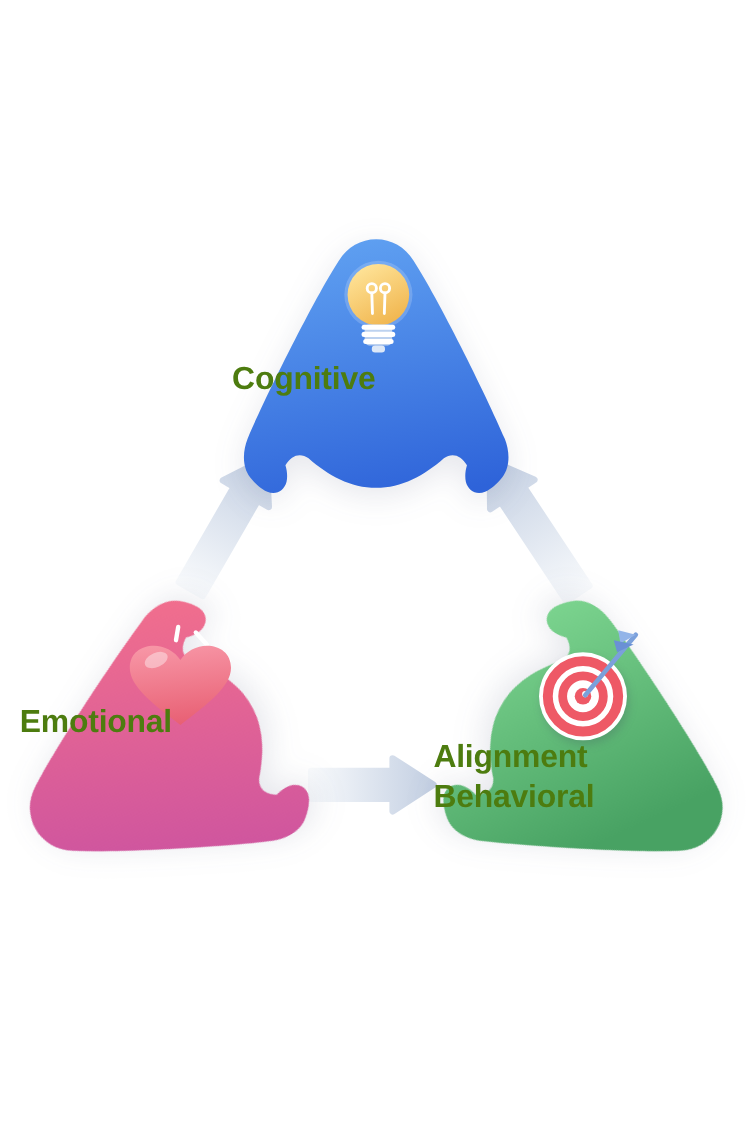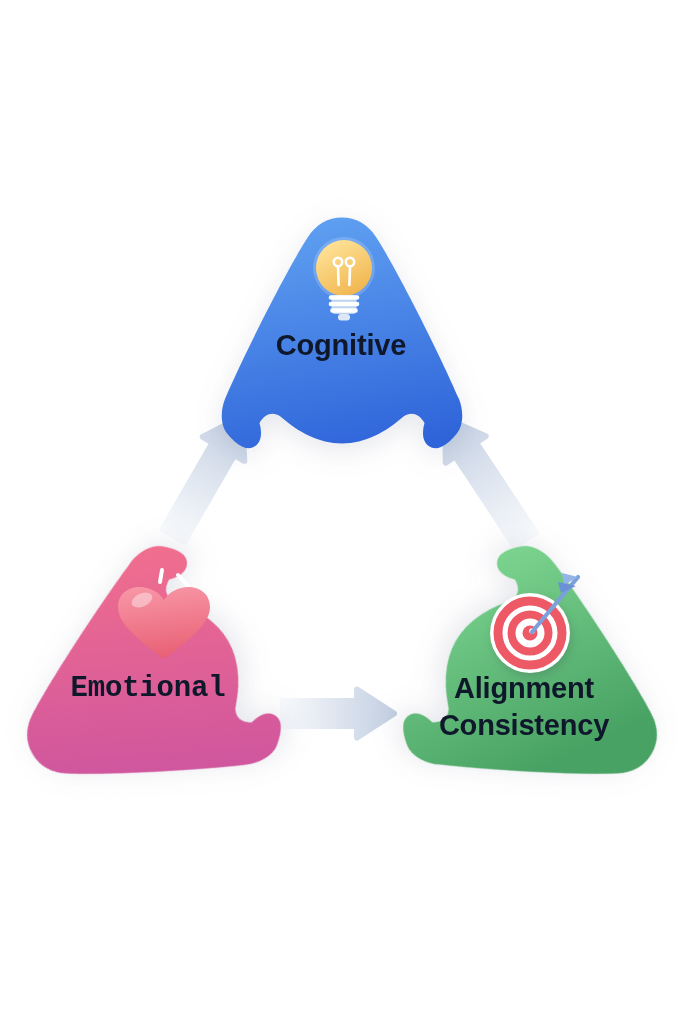--- a/index.html
+++ b/index.html
@@ -2,21 +2,21 @@
 <html><head>
 <meta charset="utf-8">
 <style>
   html,body{margin:0;padding:0;background:#ffffff;}
   #canvas{position:relative;width:683px;height:1024px;background:#ffffff;overflow:hidden;
           font-family:"Liberation Sans","DejaVu Sans",sans-serif;}
   svg{overflow:visible;display:block;}
   .layer{position:absolute;left:0;top:0;}
   .shape{filter:drop-shadow(0 7px 14px rgba(60,70,110,.13));}
   .arrowpath{stroke-width:6;stroke-linejoin:round;stroke-linecap:round;}
-  .node-label{position:absolute;width:260px;text-align:center;color:#0f172a;
+  .node-label{position:absolute;width:260px;text-align:left;color:#4d7c0f;
               font-weight:bold;font-size:29px;line-height:37px;letter-spacing:-0.2px;}
   .icon{position:absolute;}
 </style>
 </head>
 <body>
 
 <div id="canvas">
 
   <svg class="layer" width="683" height="1024" viewBox="0 0 683 1024">
     <defs>
@@ -124,21 +124,21 @@
       <circle cx="47" cy="63" r="2.8" fill="#ffffff"></circle>
       <path d="M47 64 L93 9" stroke-width="4.2" stroke-linecap="round" fill="none" stroke="#7BA0DB"></path>
       <polygon points="77,5 93,9 79,17" fill="#93B4E8"></polygon>
       <polygon points="73,14 91,18 76,25" fill="#6A90D5"></polygon>
     </svg>
   </div>
 
   <div class="node-label" style="left:211px;top:327px;">
     <div>Cognitive</div>
   </div>
-  <div class="node-label" style="left:18px;top:670px;font-family:Liberation Mono, monospace;">
+  <div class="node-label" style="left:18px;top:638px;">
     <div>Emotional</div>
   </div>
   <div class="node-label" style="left:394px;top:670px;">
     <div>Alignment</div>
-    <div>Consistency</div>
+    <div>Behavioral</div>
   </div>
 
 </div>
 
 </body></html>

